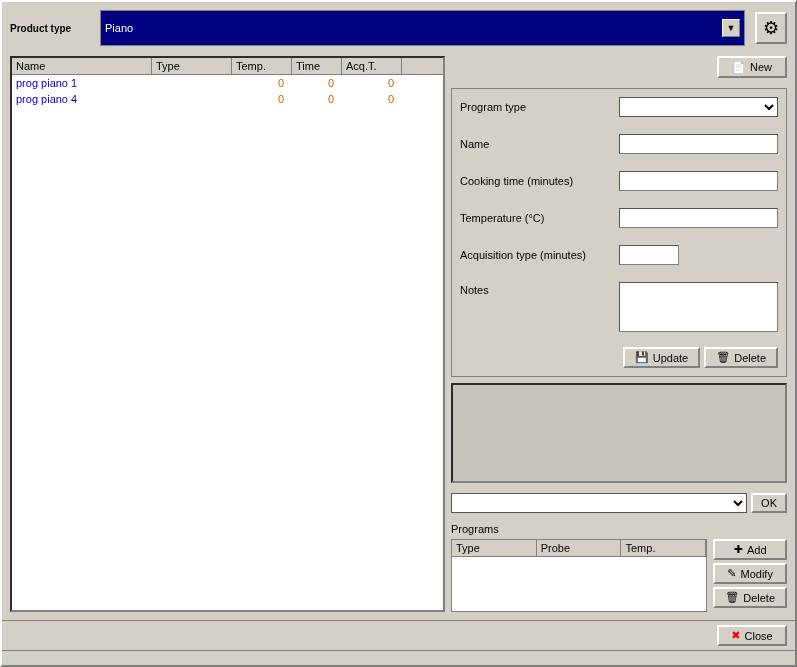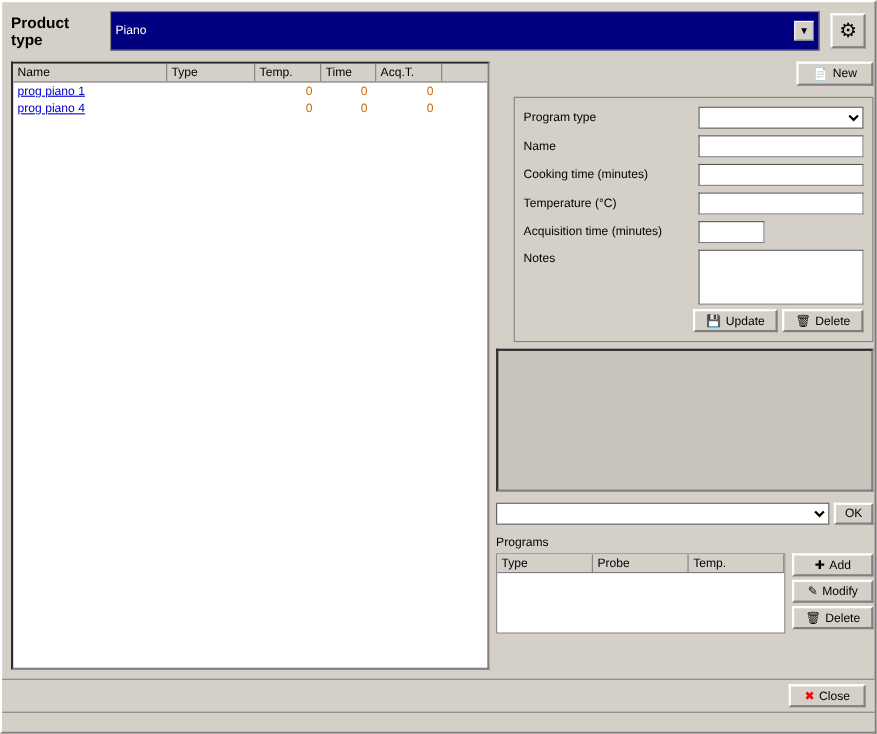--- a/index.html
+++ b/index.html
@@ -59,21 +59,21 @@
 
     .product-type-row {
       display: flex;
       align-items: center;
       gap: 10px;
       margin-bottom: 4px;
     }
 
     .product-type-label {
       font-weight: bold;
-      font-size: 14px;
+      font-size: 10px;
       width: 80px;
     }
 
     .product-type-dropdown {
       flex: 1;
       background: #000080;
       color: white;
       padding: 12px 4px;
       height: 36px;
       display: flex;
@@ -157,39 +157,37 @@
     }
 
     .list-cell.number {
       color: #cc6600;
       text-align: right;
       padding-right: 8px;
     }
 
     .list-cell.name-cell {
       color: #0000cc;
-      text-decoration: underline;
     }
 
     
     .right-panel {
       flex: 1;
       display: flex;
       flex-direction: column;
       gap: 6px;
     }
 
     .right-top {
       background: #d4d0c8;
       border: 1px solid #808080;
       padding: 8px;
       display: flex;
       flex-direction: column;
-      gap: 4px;
-      margin-left: 16px;
+      gap: 15px;
     }
 
     .new-btn-row {
       display: flex;
       justify-content: flex-end;
       margin-bottom: 4px;
     }
 
     .btn {
       background: #d4d0c8;
@@ -465,21 +463,21 @@
             <span class="form-label">Cooking time (minutes)</span>
             <input type="text" class="form-input" style="">
           </div>
 
           <div class="form-row">
             <span class="form-label">Temperature (°C)</span>
             <input type="text" class="form-input" style="">
           </div>
 
           <div class="form-row">
-            <span class="form-label">Acquisition time (minutes)</span>
+            <span class="form-label">Acquisition type (minutes)</span>
             <input type="text" class="form-input small" style="width: 60px; flex: 0 0 auto;">
           </div>
 
           <div class="notes-row">
             <span class="notes-label">Notes</span>
             <textarea class="notes-textarea" style=""></textarea>
           </div>
 
           <div class="action-btns">
             <button class="btn">

